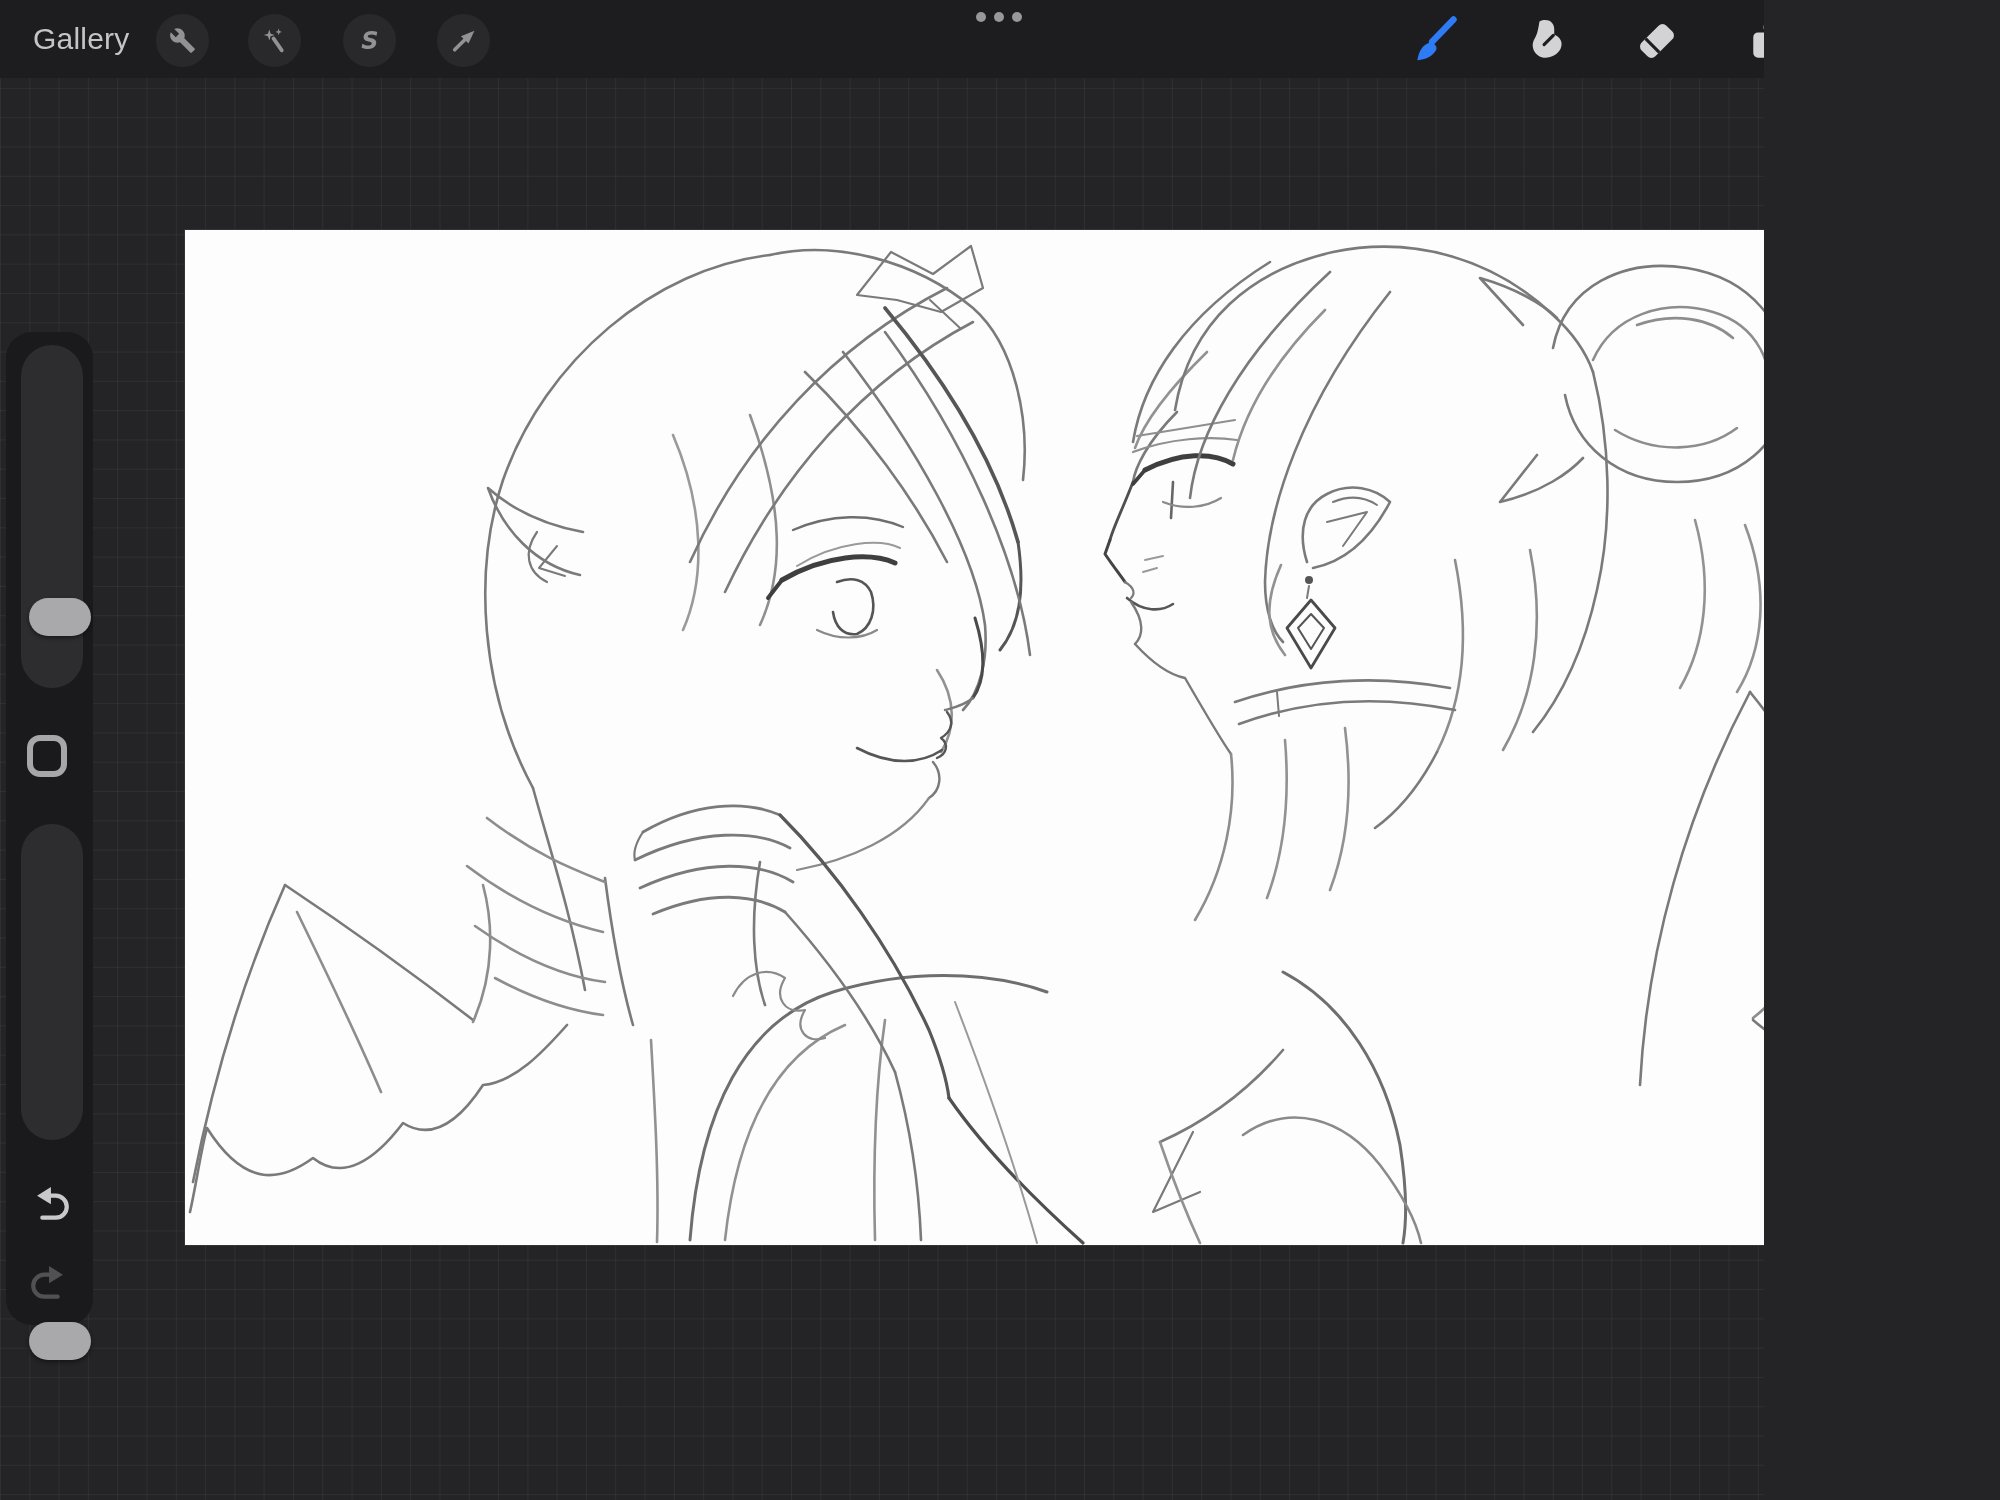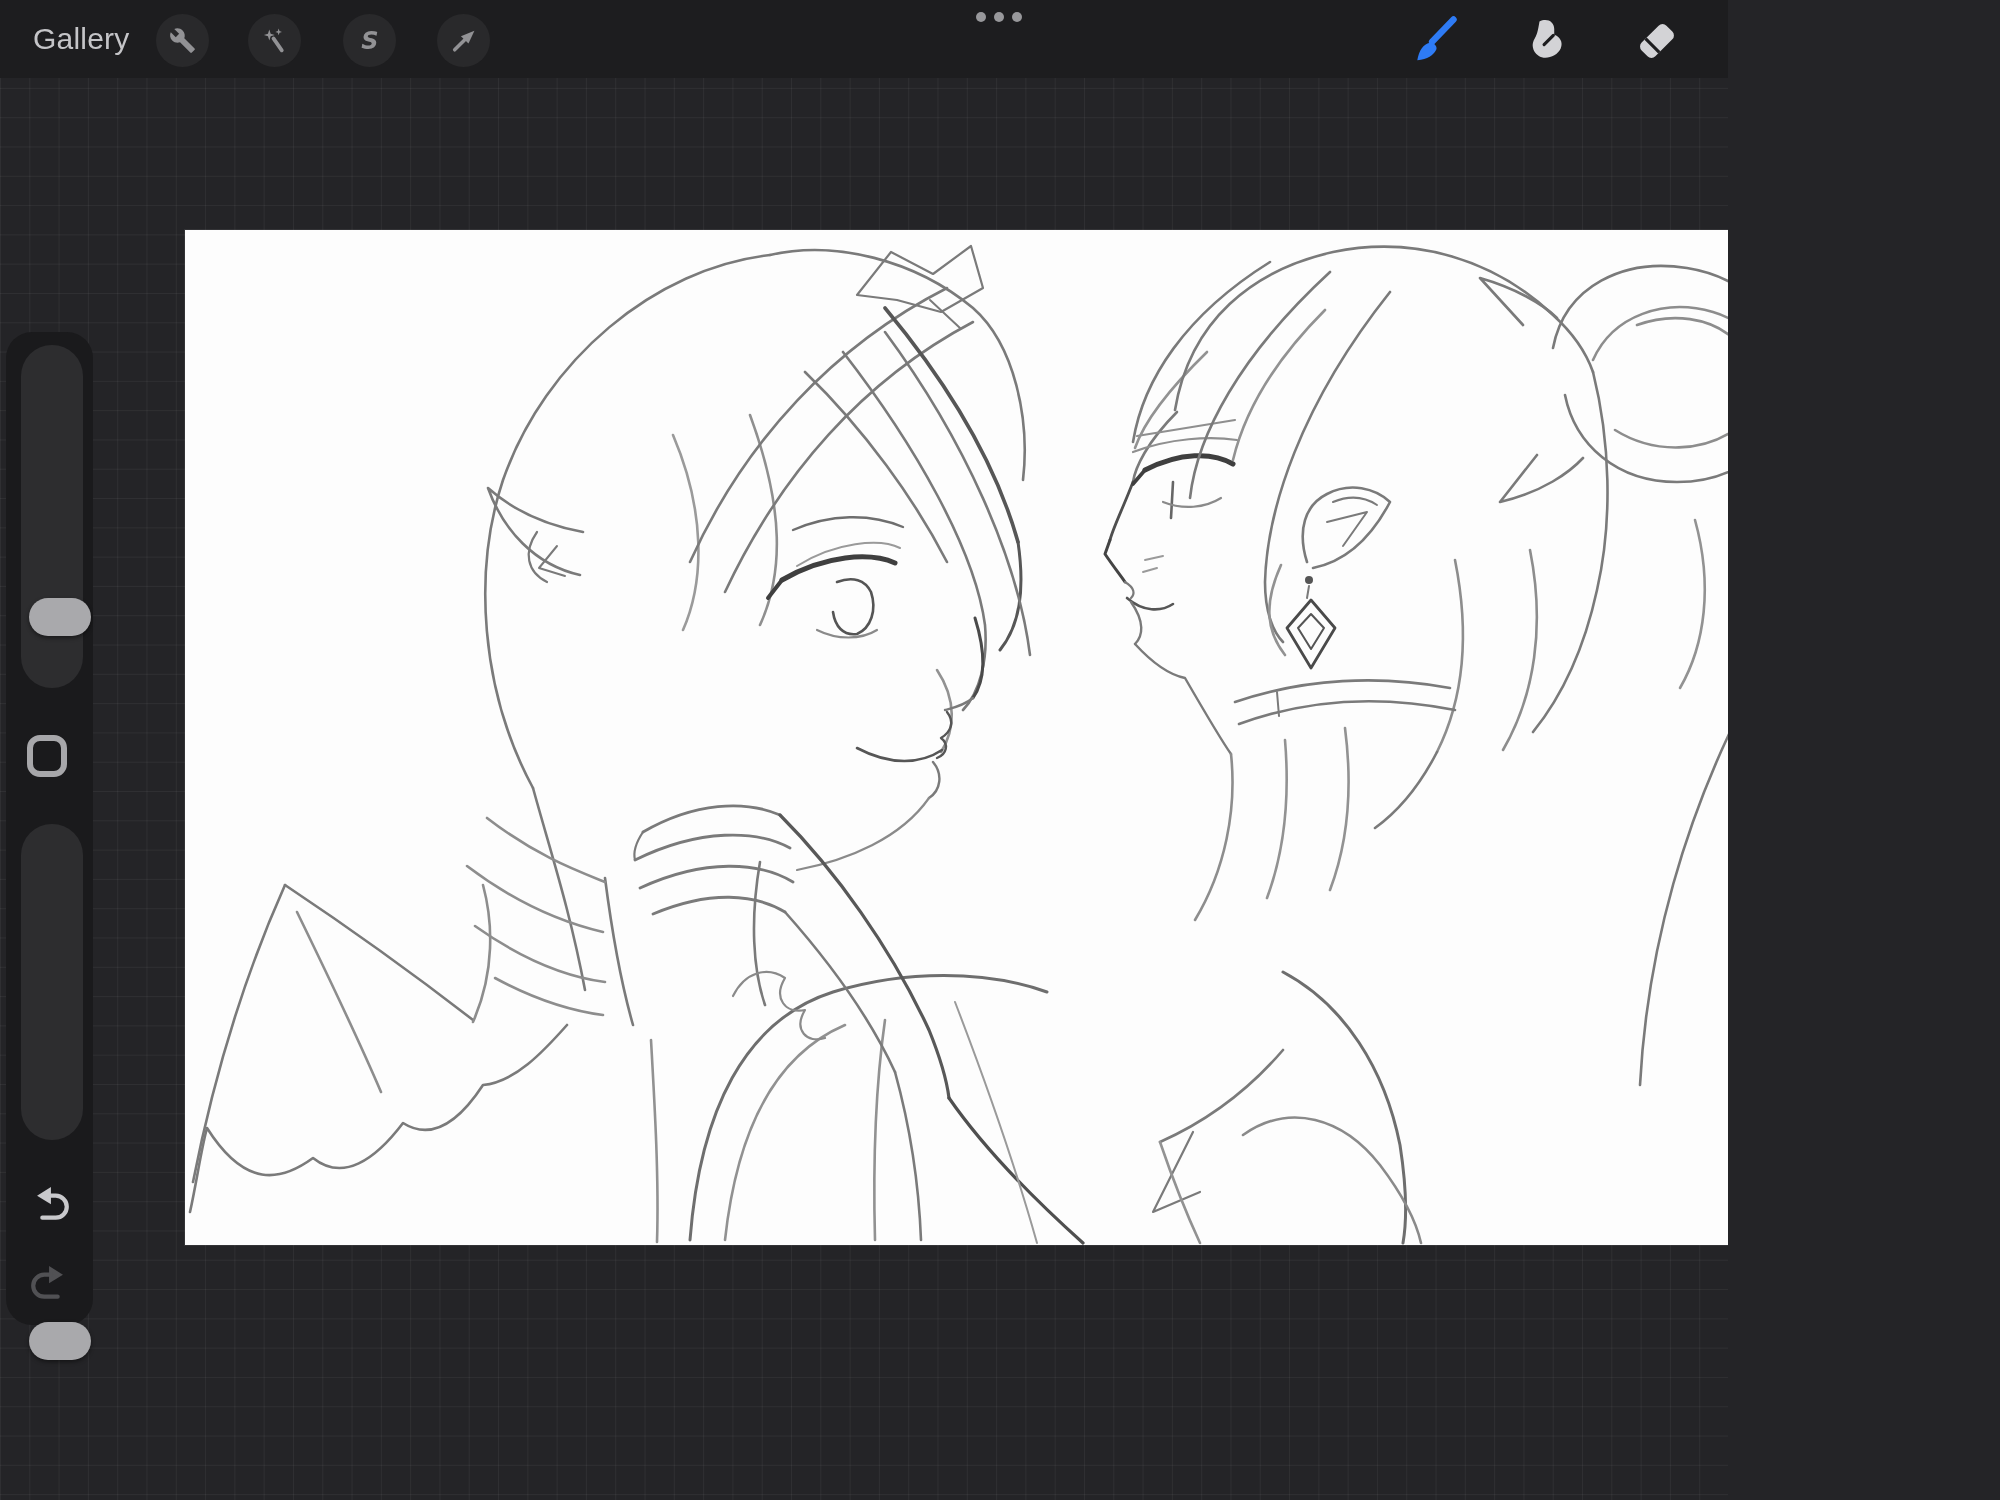--- a/index.html
+++ b/index.html
@@ -2,21 +2,21 @@
 <html style="--accent: #2e7bf5;"><head>
 <meta charset="utf-8">
 <style>
   html,body{margin:0;padding:0;background:#242427;}
   #stage{position:relative;width:1728px;height:1500px;overflow:hidden;
          font-family:"Liberation Sans","DejaVu Sans",sans-serif;
          background-color:#242427;
          background-image:
            linear-gradient(to right, rgba(255,255,255,0.05) 1px, transparent 1px),
            linear-gradient(to bottom, rgba(255,255,255,0.05) 1px, transparent 1px);
-         background-size:29.3px 29.3px;}
+         background-size:29.3px 29.3px;padding-left:36px;}
   
   #topbar{position:absolute;left:0;top:0;width:2000px;height:78px;background:#1d1d1f;z-index:5;}
   #gallery-btn{position:absolute;left:33px;top:0;height:78px;display:flex;align-items:center;
                color:#c5c5c8;font-size:30px;letter-spacing:.2px;cursor:default;}
   .circle-btn{position:absolute;top:14px;width:53px;height:53px;border-radius:50%;
               background:#29292b;display:flex;align-items:center;justify-content:center;color:#929295;}
   .flat-btn{position:absolute;display:flex;align-items:center;justify-content:center;color:#d3d3d6;}
   #dots{position:absolute;left:976px;top:12px;display:flex;gap:8px;}
   #dots span{width:10px;height:10px;border-radius:50%;background:#98989b;display:block;}
   .accent{color:var(--accent,#2e7bf5);}

